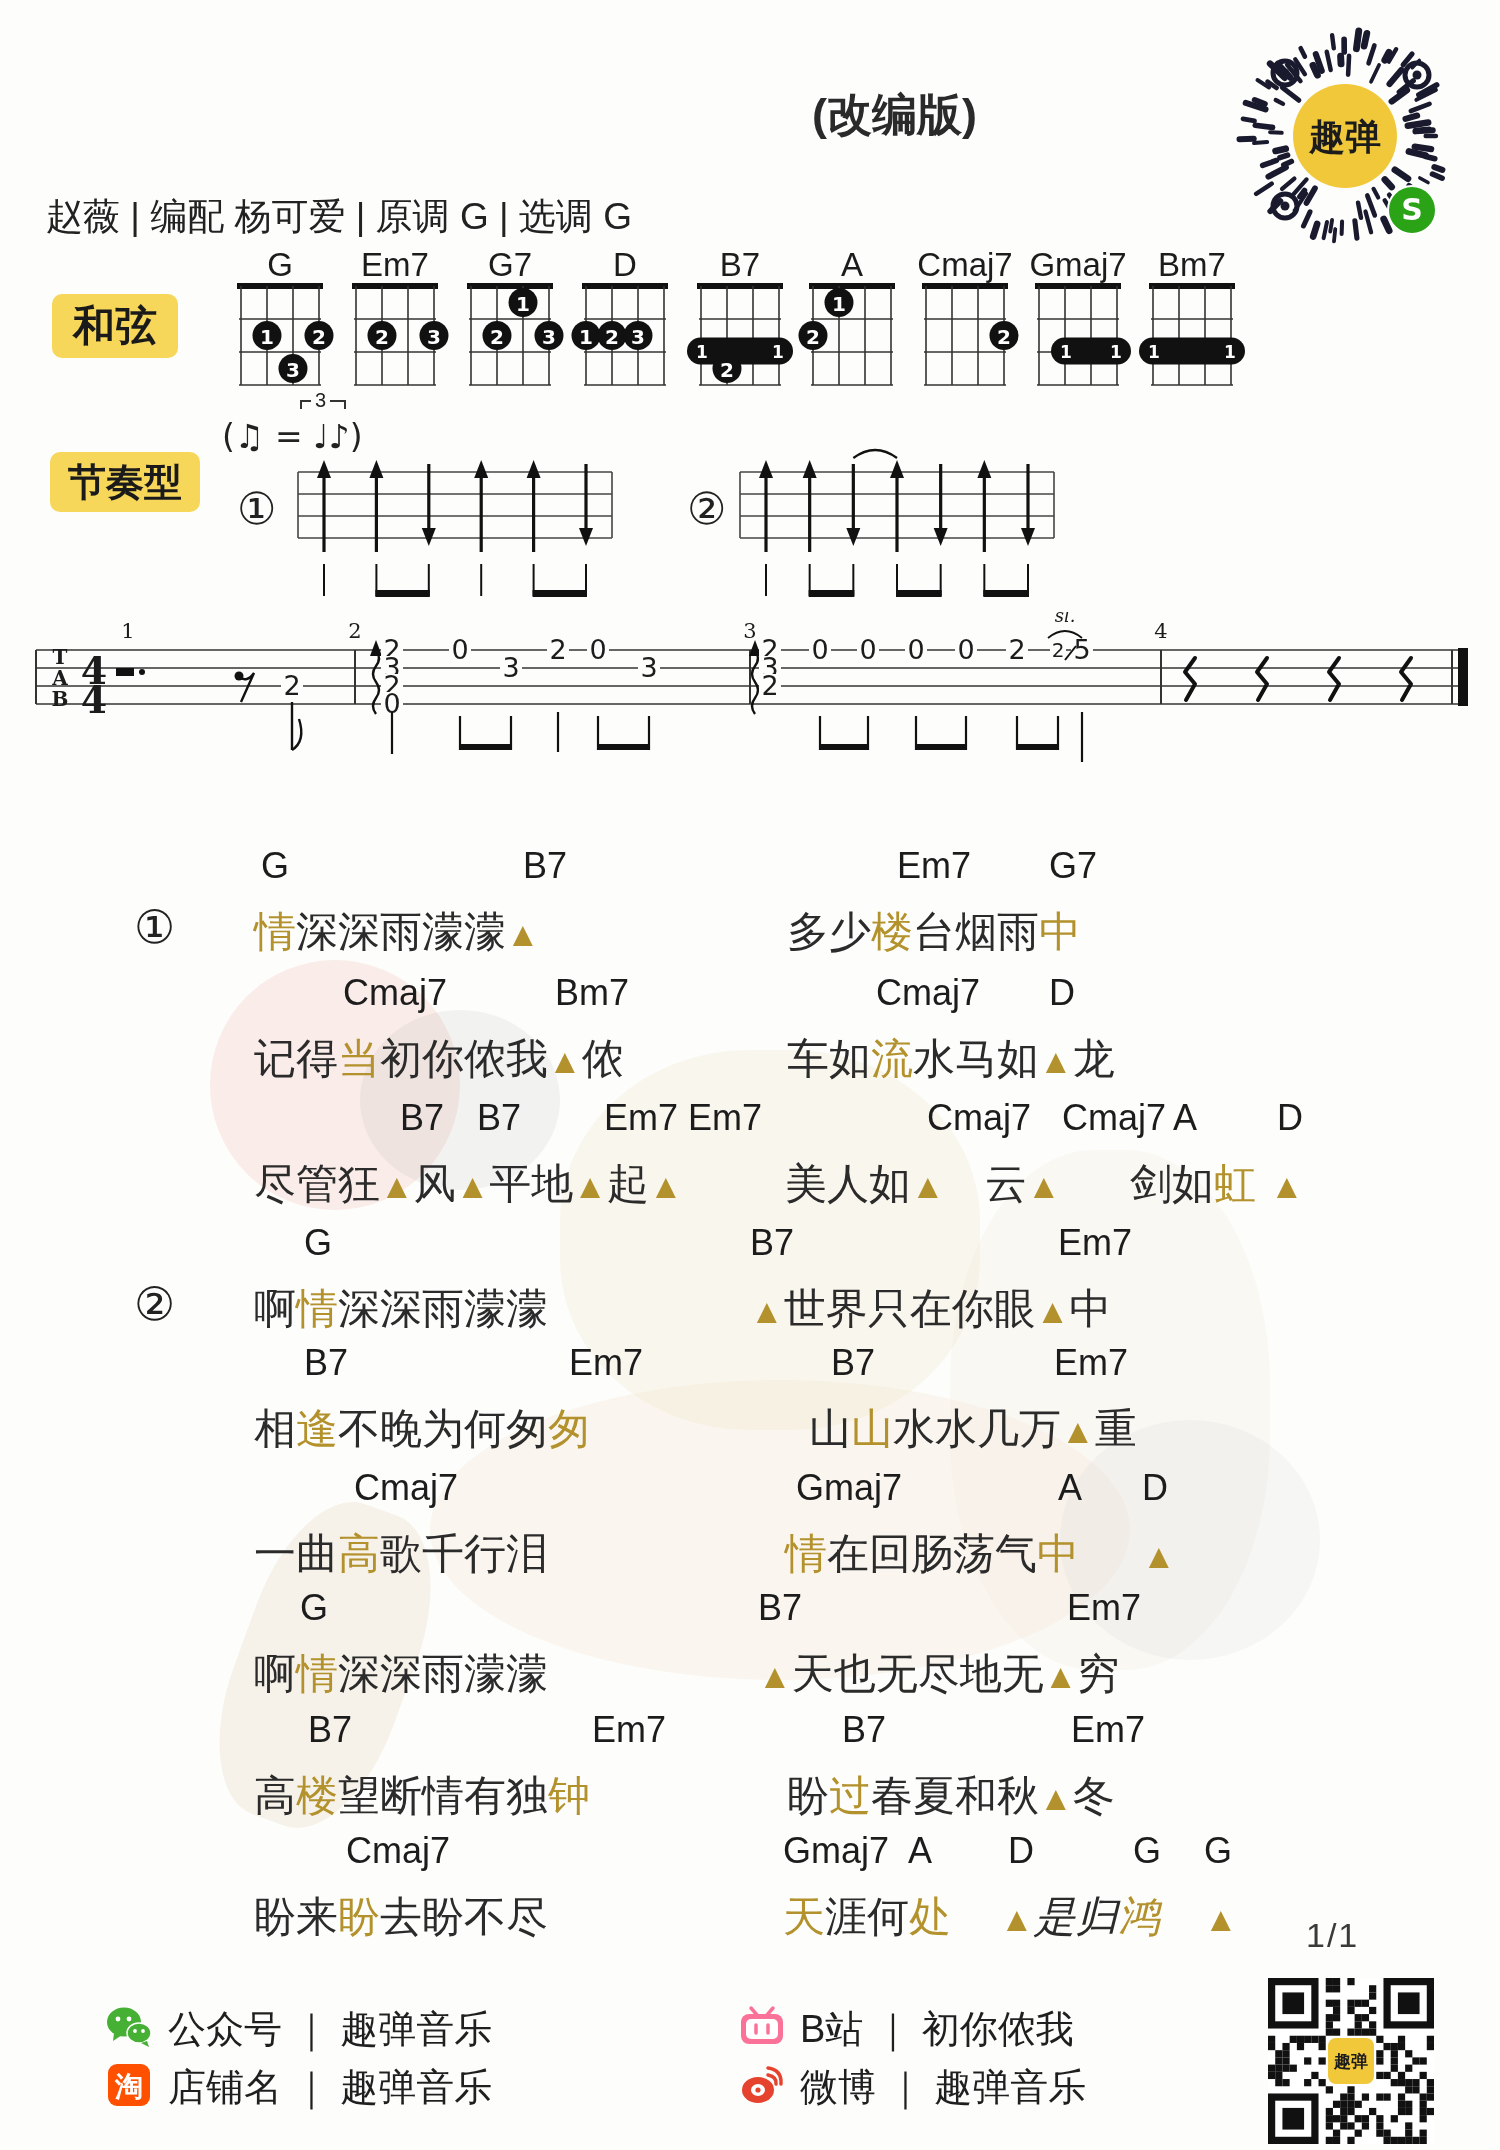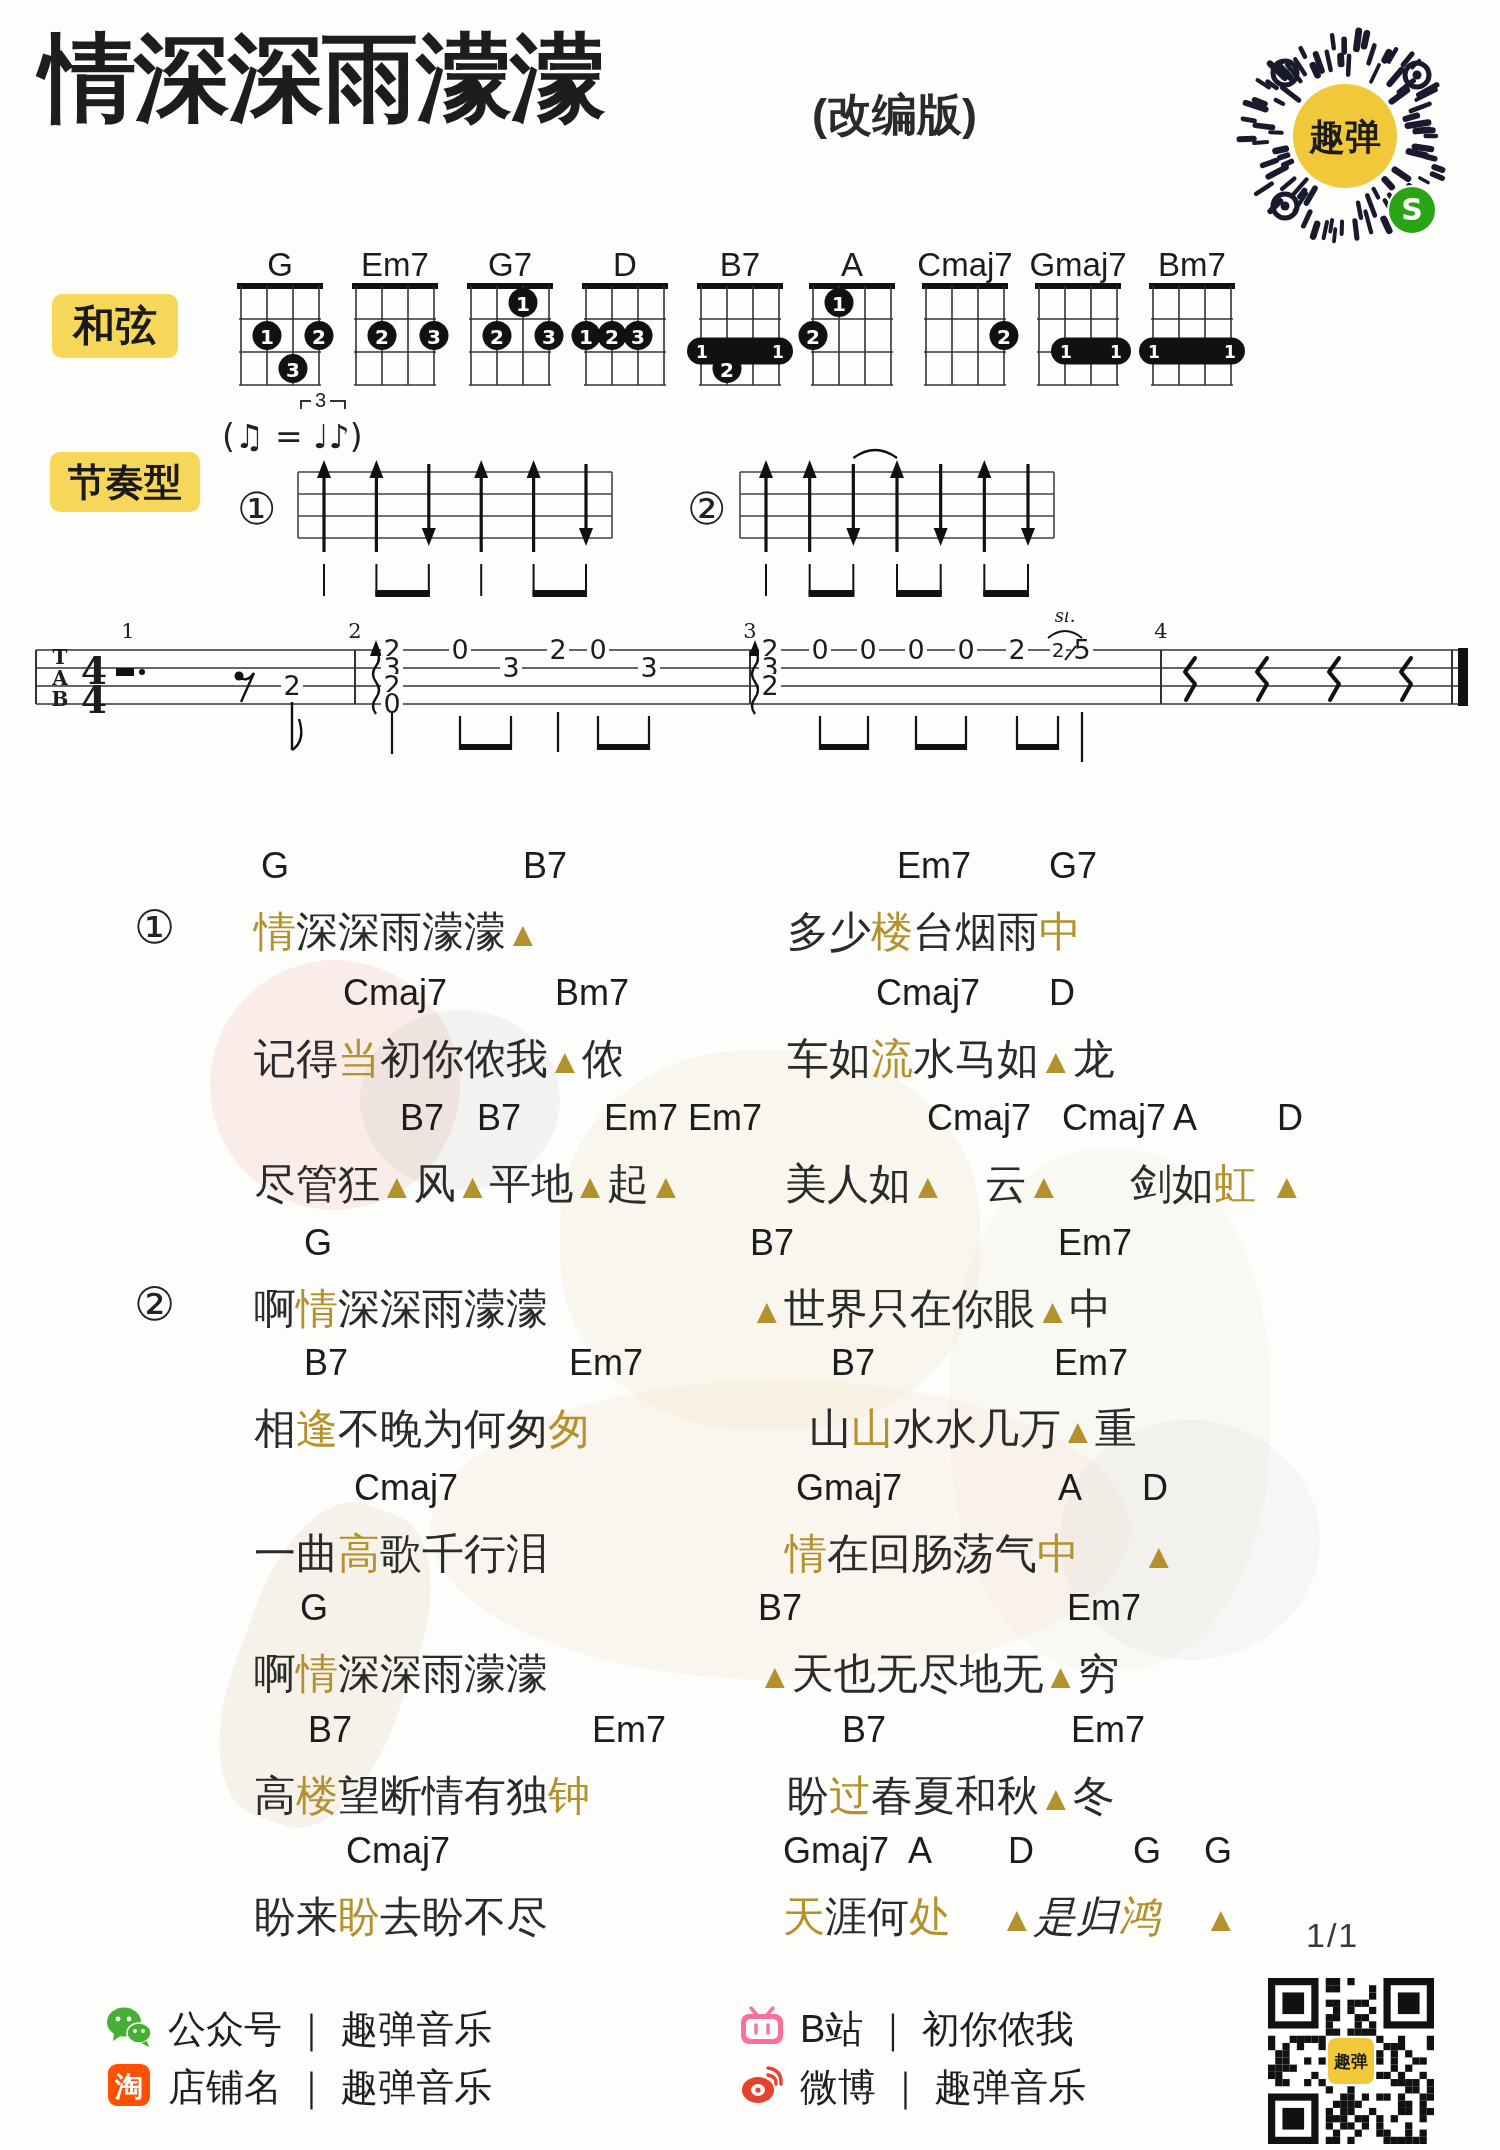--- a/index.html
+++ b/index.html
@@ -40,22 +40,22 @@
 <div class="page">
 
   <div class="blob" style="left:210px;top:960px;width:250px;height:250px;border-radius:50%;background:rgba(225,90,80,0.10);"></div>
   <div class="blob" style="left:360px;top:1010px;width:200px;height:180px;border-radius:50%;background:rgba(150,150,150,0.10);"></div>
   <div class="blob" style="left:560px;top:1050px;width:420px;height:380px;border-radius:45%;background:rgba(235,215,175,0.18);"></div>
   <div class="blob" style="left:430px;top:1380px;width:700px;height:300px;border-radius:50%;background:rgba(240,225,195,0.22);"></div>
   <div class="blob" style="left:240px;top:1500px;width:170px;height:330px;border-radius:40%;background:rgba(210,180,140,0.15);transform:rotate(20deg);"></div>
   <div class="blob" style="left:950px;top:1150px;width:320px;height:520px;border-radius:45%;background:rgba(240,230,210,0.18);"></div>
   <div class="blob" style="left:1060px;top:1420px;width:260px;height:240px;border-radius:50%;background:rgba(200,200,205,0.12);"></div>
 
-  <div class="abs title" style="left:40px;top:30px;">情深深雨濛濛</div>
   <div class="abs title-suffix" style="left:812px;top:92px;">(改编版)</div>
+  <div class="abs byline" style="left:46px;top:198px;">赵薇 | 编配 杨可爱 | 原调 G | 选调 G</div>
 
   <svg id="logo" class="abs" style="left:1230px;top:18px;" width="240" height="240" viewBox="0 0 240 240">
       <line x1="195.61863146408436" y1="118.00114164847682" x2="205.97012325859725" y2="118.00128823698404" stroke="#1a1a2e" stroke-width="4.344476288344933" stroke-linecap="round"></line>
       <line x1="184.66246210768116" y1="128.55451387890864" x2="201.1515737651701" y2="131.0527683559156" stroke="#1a1a2e" stroke-width="6.251205510576817" stroke-linecap="round"></line>
       <line x1="178.93974451485434" y1="133.42625050024247" x2="195.49411454758712" y2="137.42019606471555" stroke="#1a1a2e" stroke-width="6.729553243717902" stroke-linecap="round"></line>
       <line x1="195.78528626902212" y1="138.49588987394156" x2="204.79475194240655" y2="140.78166522726295" stroke="#1a1a2e" stroke-width="5.536957542429192" stroke-linecap="round"></line>
       <line x1="204.4443052143011" y1="149.08671546193807" x2="212.3180253764705" y2="151.8232574667291" stroke="#1a1a2e" stroke-width="6.18197839296515" stroke-linecap="round"></line>
       <line x1="202.4308632559006" y1="155.99423060539414" x2="212.21722601880182" y2="160.24702315204235" stroke="#1a1a2e" stroke-width="5.498468803008305" stroke-linecap="round"></line>
       <line x1="189.79936907432352" y1="159.96630923225942" x2="198.0389770430559" y2="164.58915485579433" stroke="#1a1a2e" stroke-width="3.5206898073762143" stroke-linecap="round"></line>
       <line x1="164.85727767125312" y1="151.75812561492924" x2="177.98945034119728" y2="160.64985727970335" stroke="#1a1a2e" stroke-width="6.658792177289162" stroke-linecap="round"></line>

